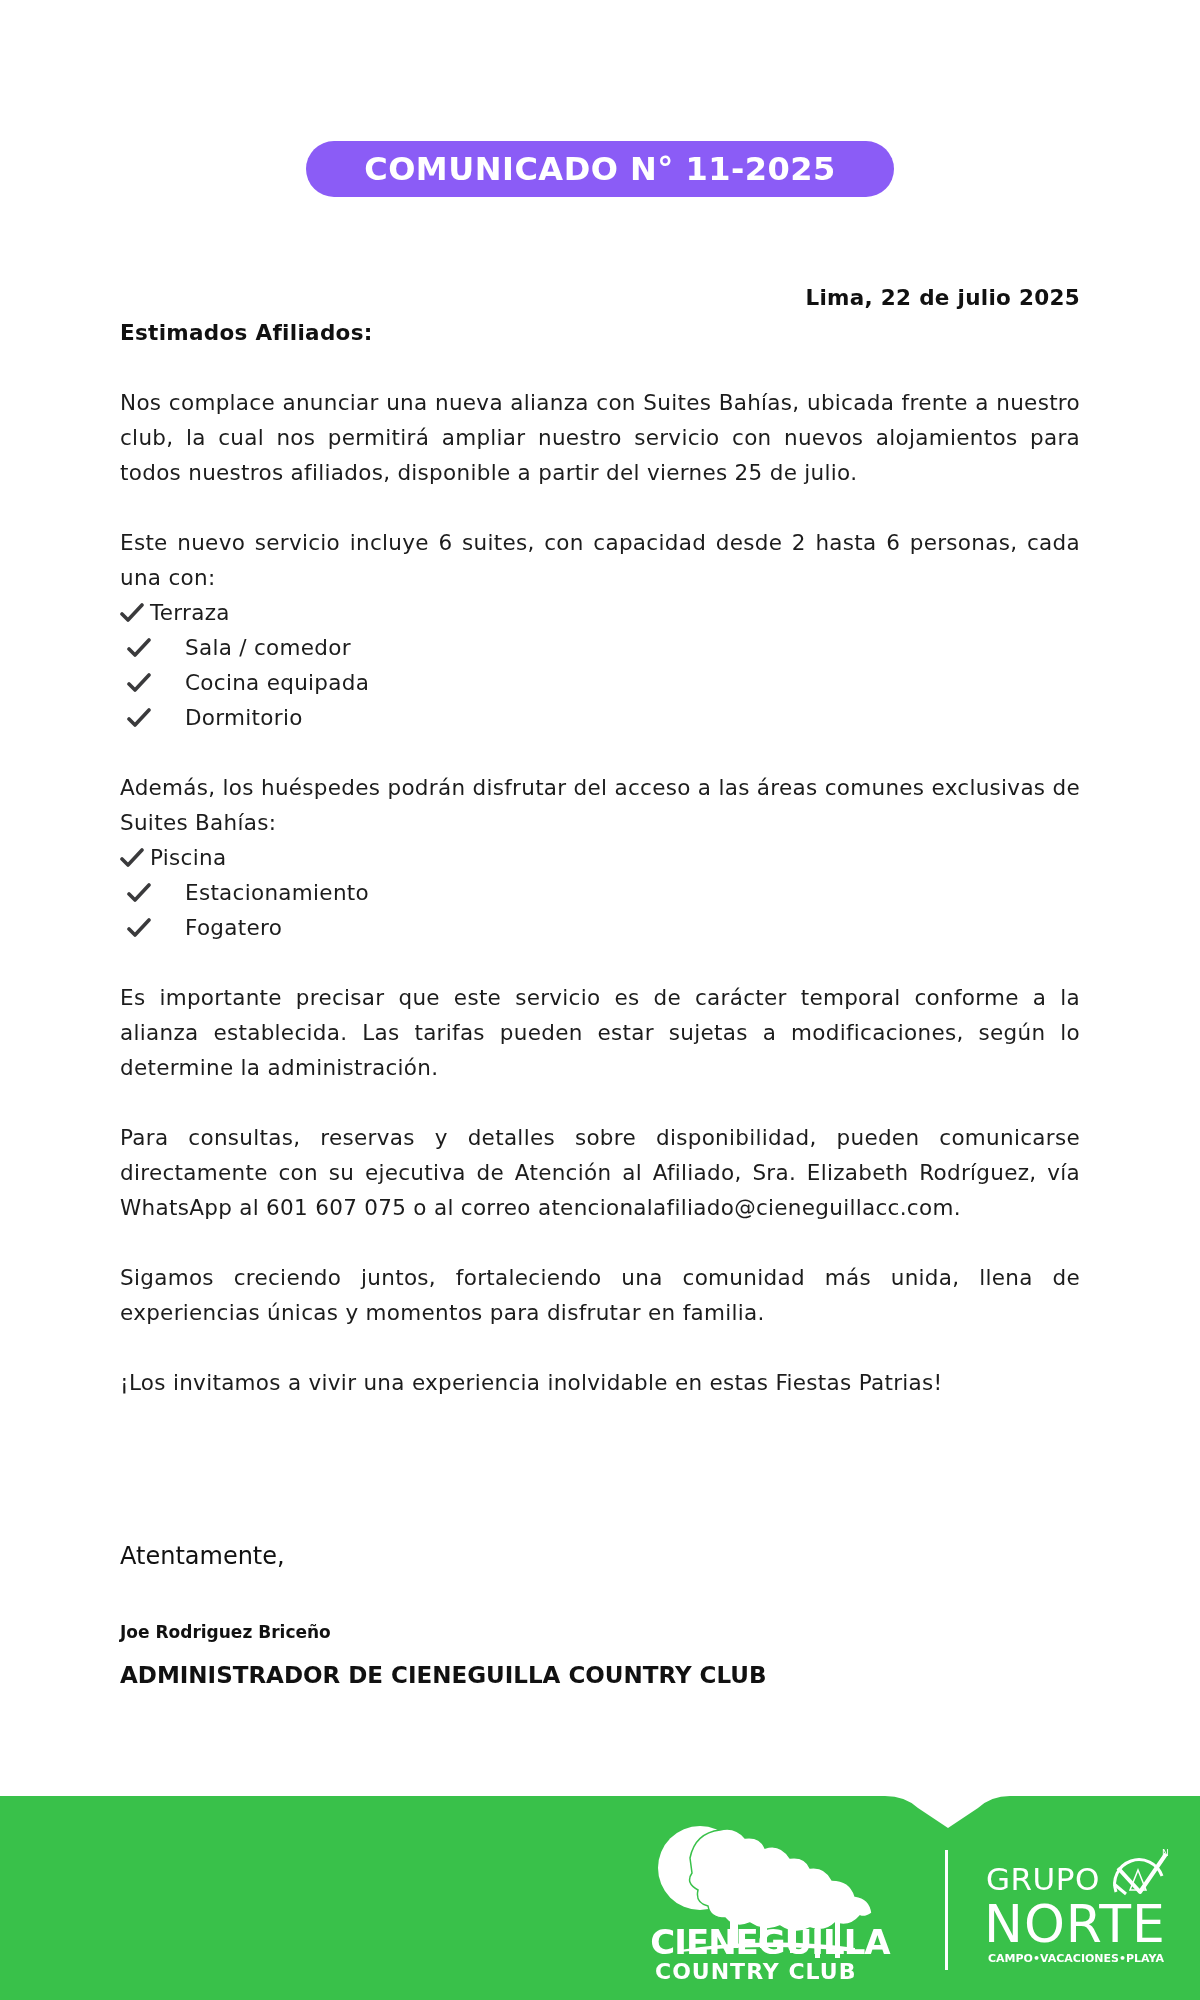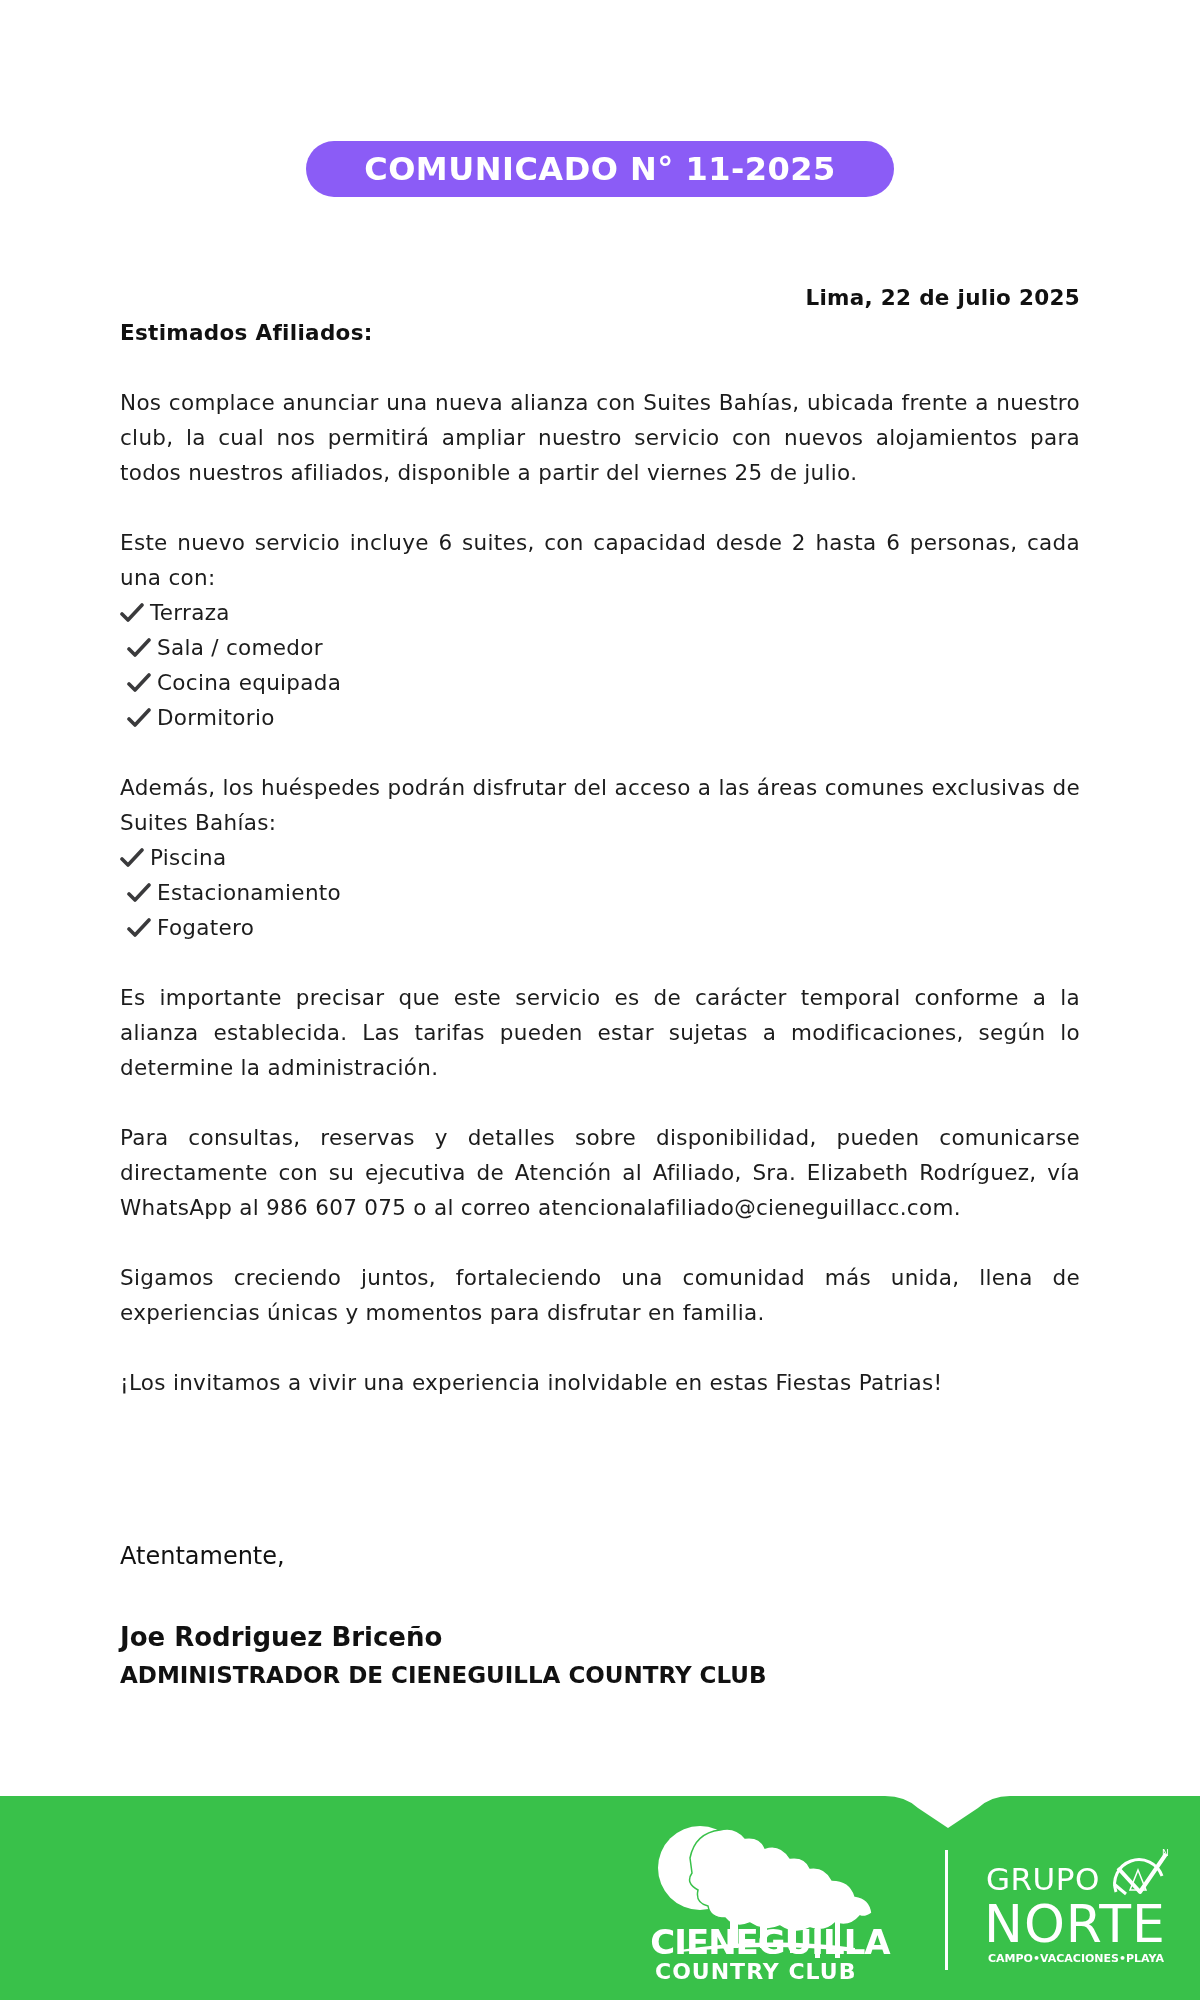--- a/index.html
+++ b/index.html
@@ -20,25 +20,25 @@
   .content {
     position: absolute; left: 120px; top: 280px; width: 960px;
     font-size: 21.5px; line-height: 35px; letter-spacing: 0.3px;
     font-family: "DejaVu Sans", sans-serif; color: #1c1c1c;
   }
   .date { text-align: right; font-weight: bold; color: #111; }
   .greeting { font-weight: bold; color: #111; }
   .para { text-align: justify; margin: 0; }
   .gap { height: 35px; }
   .check-item { display: flex; align-items: center; height: 35px; }
-  .check-item.indent { padding-left: 7px; }
+  .check-item.indent { padding-left: 7px; gap: 28px; }
   .check-icon { width: 24px; height: 20px; margin-right: 6px; flex: none; }
   .sign { position: absolute; left: 120px; font-family: "DejaVu Sans", sans-serif; color: #111; }
   .closing { top: 1542px; font-size: 24px; }
-  .signer { top: 1622px; font-size: 26px; font-weight: bold; }
+  .signer { top: 1622px; font-size: 17px; font-weight: bold; }
   .signer-title { top: 1662px; font-size: 23px; font-weight: bold; }
   .footer {
     position: absolute; left: 0; top: 1796px; width: 1200px; height: 204px;
   }
   .footer svg.bg { position: absolute; left: 0; top: 0; }
   .club-logo { position: absolute; left: 640px; top: 22px; width: 270px; height: 170px; }
   .club-name {
     position: absolute; left: 645px; top: 128px; width: 250px; text-align: center;
     color: #fff; font-family: "DejaVu Sans", sans-serif; font-weight: bold;
     font-size: 34px; letter-spacing: -1px; line-height: 36px;
@@ -121,21 +121,21 @@
   <div class="check-item indent">
     <svg class="check-icon" viewBox="0 0 24 20">
         <path d="M2 11 L8 17 L22 2" stroke="#3a3a3c" stroke-width="3.6" fill="none" stroke-linecap="round" stroke-linejoin="round"></path>
       </svg>
     <span>Fogatero</span>
   </div>
 
   <div class="gap"></div>
   <p class="para">Es importante precisar que este servicio es de carácter temporal conforme a la alianza establecida. Las tarifas pueden estar sujetas a modificaciones, según lo determine la administración.</p>
   <div class="gap"></div>
-  <p class="para">Para consultas, reservas y detalles sobre disponibilidad, pueden comunicarse directamente con su ejecutiva de Atención al Afiliado, Sra. Elizabeth Rodríguez, vía WhatsApp al 986 607 075  o al correo atencionalafiliado@cieneguillacc.com.</p>
+  <p class="para">Para consultas, reservas y detalles sobre disponibilidad, pueden comunicarse directamente con su ejecutiva de Atención al Afiliado, Sra. Elizabeth Rodríguez, vía WhatsApp al 601 607 075  o al correo atencionalafiliado@cieneguillacc.com.</p>
   <div class="gap"></div>
   <p class="para">Sigamos creciendo juntos, fortaleciendo una comunidad más unida, llena de experiencias únicas y momentos para disfrutar en familia.</p>
   <div class="gap"></div>
   <p class="para">¡Los invitamos a vivir una experiencia inolvidable en estas Fiestas Patrias!</p>
 </div>
 
 <div class="sign closing">Atentamente,</div>
 <div class="sign signer">Joe Rodriguez Briceño</div>
 <div class="sign signer-title">ADMINISTRADOR DE CIENEGUILLA COUNTRY CLUB</div>
 

